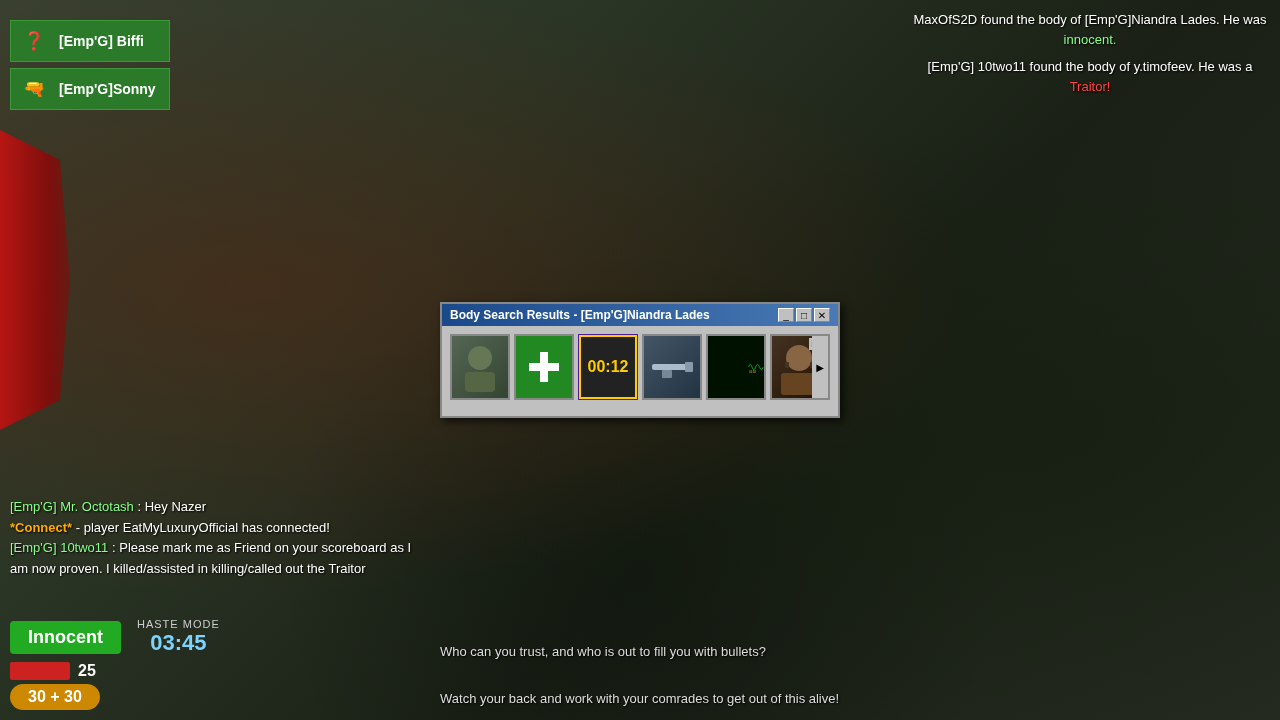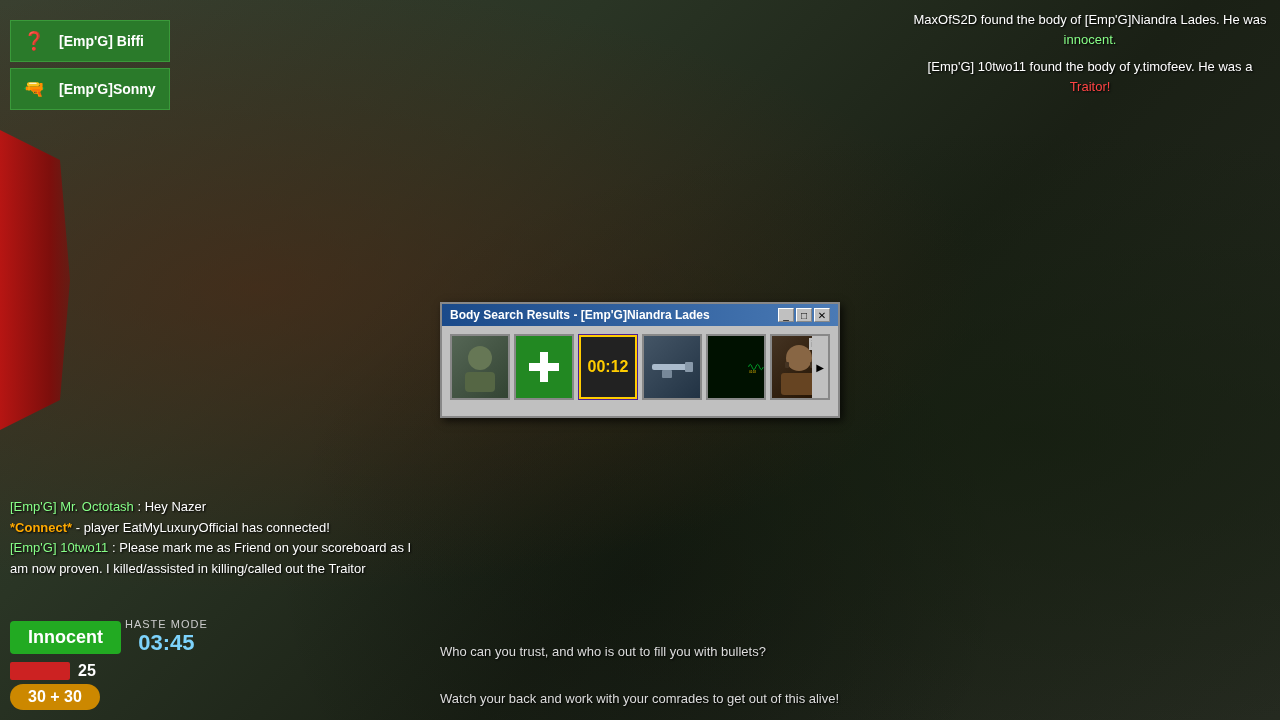--- a/index.html
+++ b/index.html
@@ -126,21 +126,21 @@
     .hud {
       position: absolute;
       bottom: 10px;
       left: 10px;
       z-index: 10;
     }
 
     .hud-role {
       display: flex;
       align-items: center;
-      gap: 4px;
+      gap: 16px;
       margin-bottom: 6px;
     }
 
     .role-badge {
       background: #22aa22;
       color: white;
       font-size: 18px;
       font-weight: bold;
       padding: 6px 18px;
       border-radius: 4px;

